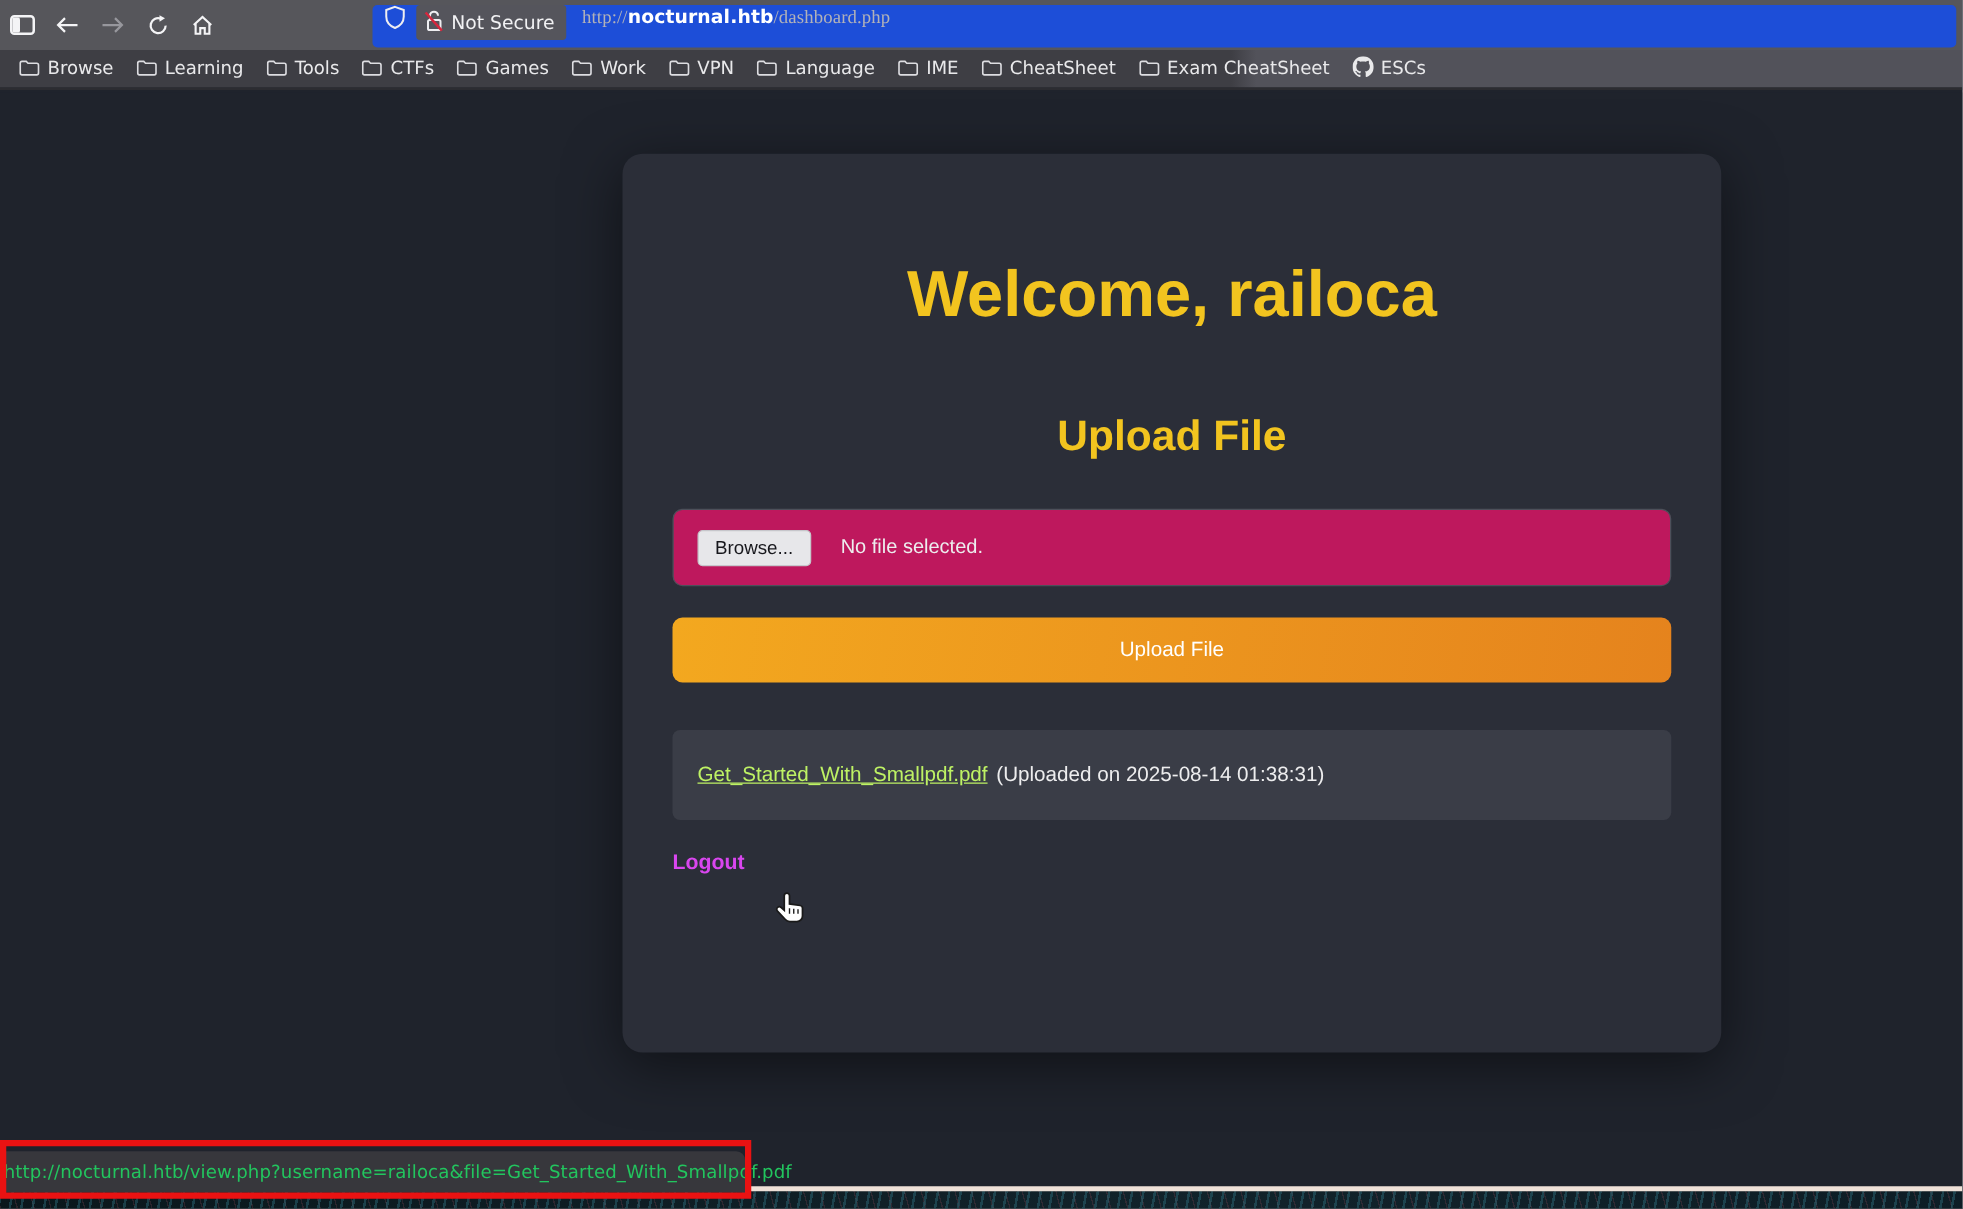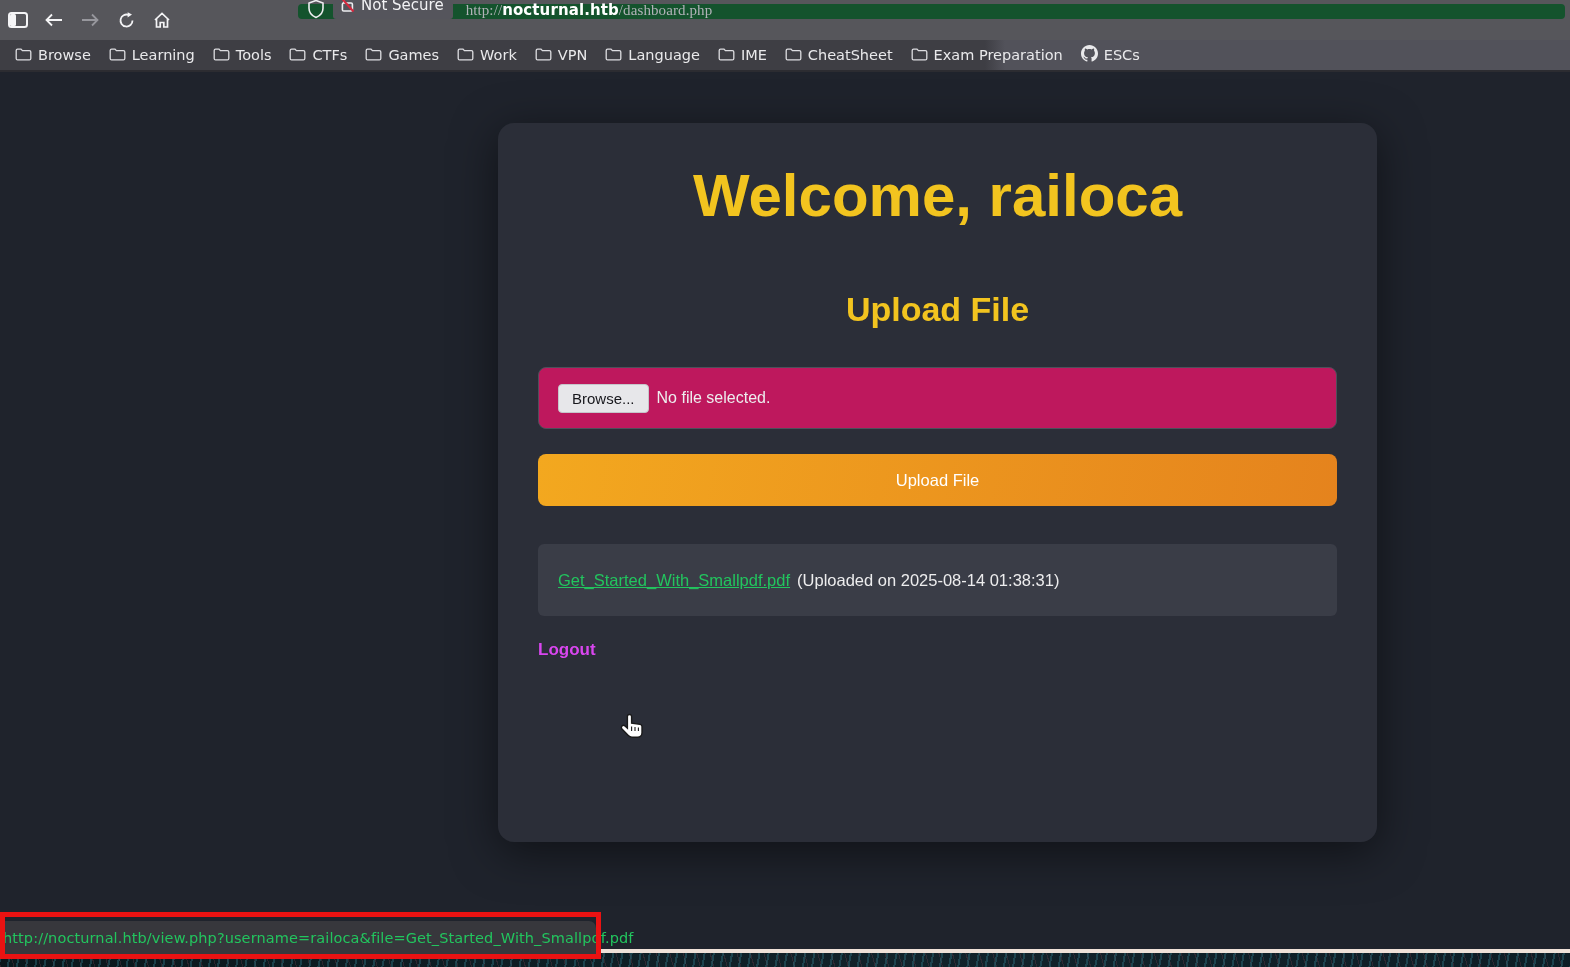--- a/index.html
+++ b/index.html
@@ -4,50 +4,50 @@
 <style>
   * { margin:0; padding:0; box-sizing:border-box; }
   html,body { width:1570px; height:967px; overflow:hidden; }
   body { font-family:"DejaVu Sans","Liberation Sans",sans-serif; }
   .screen { position:relative; width:1570px; height:967px; background:#1f232c; overflow:hidden; }
 
   
   .toolbar { position:absolute; top:0; left:0; right:0; height:40px; background:#56565b; display:flex; align-items:center; z-index:2; }
   .nav-btn { width:36px; height:40px; display:flex; align-items:center; justify-content:center; }
   .nav-btn svg { display:block; }
-  .url-field { position:absolute; left:298px; top:4px; right:5px; height:15px; background:#14532d; border-radius:4px; display:flex; align-items:flex-end; }
+  .url-field { position:absolute; left:298px; top:4px; right:5px; height:34px; background:#1d4ed8; border-radius:4px; display:flex; align-items:flex-start; }
   .shield { margin-left:9px; display:flex; align-items:center; }
   .chip { margin-left:8px; height:28px; background:#55555c; border-radius:3px; display:flex; align-items:center; padding:0 9px 0 6px; }
   .chip-label { color:#f2f2f4; font-size:15px; margin-left:5px; white-space:nowrap; }
   .url-text { margin-left:13px; font-size:15px; white-space:nowrap; letter-spacing:.1px; }
   .url-dim { color:#b2b2b8;font-family:Liberation Serif, serif; }
   .url-host { color:#ffffff; font-weight:bold; }
 
   .bookmarks { position:absolute; top:40px; left:0; right:0; height:32px; z-index:2;
     background:linear-gradient(to right,#3e3e44 0,#3e3e44 985px,#52525a 1005px,#52525a 100%);
     border-bottom:2px solid #2c2c31; display:flex; align-items:center; padding-left:6px; }
   .bm { display:flex; align-items:center; height:26px; padding:0 9px; }
   .bm-label { color:#e9e9eb; font-size:14.5px; margin-left:6px; white-space:nowrap; }
 
   
   .page { position:absolute; top:74px; left:0; right:0; height:879px; background:#1f232c; z-index:1; }
   .card { position:absolute; left:498px; top:49px; width:879px; height:719px; background:#2b2e38; border-radius:16px;
     box-shadow:0 10px 45px rgba(0,0,0,.5); padding:0 40px; font-family:"Liberation Sans","DejaVu Sans",sans-serif; }
-  .h-welcome { padding-top:44px; font-size:60px; line-height:58px; font-weight:bold; text-align:center; color:#f2c41f; }
+  .h-welcome { padding-top:84px; font-size:52px; line-height:58px; font-weight:bold; text-align:center; color:#f2c41f; }
   .h-section { margin-top:64px; font-size:34px; line-height:40px; font-weight:bold; text-align:center; color:#f2c41f; }
   .h-files { margin-top:50px; }
   .file-input-box { margin-top:38px; height:62px; background:#be185d; border:1px solid #4d505a; border-radius:8px;
     display:flex; align-items:center; padding:0 19px; }
   .browse-btn { background:#e7e7ea; color:#17171c; font-size:15px; line-height:15px; padding:6px 13px; border:1px solid #c6c6cb; border-radius:4px; font-family:inherit; }
-  .no-file { margin-left:8px; font-size:16px; color:#ededee;text-align:center; }
+  .no-file { margin-left:24px; font-size:16px; color:#ededee;text-align:center; }
   .upload-btn { margin-top:25px; width:100%; height:52px; border:none; border-radius:8px;
     background:linear-gradient(100deg,#f3a81f,#e5831d); color:#ffffff; font-size:16.5px; font-family:inherit;
     display:flex; align-items:center; justify-content:center; }
   .file-row { margin-top:38px; height:72px; background:#3a3d47; border-radius:6px; display:flex; align-items:center; padding:0 20px; font-size:16.5px; }
-  .file-link { color:#22c55e; }
+  .file-link { color:#bef264; }
   .file-note { color:#ededee; margin-left:7px; }
   .logout { display:inline-block; margin-top:24px; color:#d946ef; font-weight:bold; font-size:17px; text-decoration:none; }
 
   .cursor { position:absolute; left:620px; top:713px; z-index:10; }
 
   
   .bottom-line { position:absolute; left:0; top:949px; width:100%; height:4px; background:#eee1d8; z-index:4; }
   .wallpaper { position:absolute; left:0; top:953px; width:100%; height:14px; z-index:3; background:#0b1014;
     background-image:
       repeating-linear-gradient(100deg, rgba(45,110,125,.45) 0 2px, transparent 2px 9px),
@@ -180,21 +180,21 @@
     <div class="bm">
       <span><svg width="17" height="14" viewBox="0 0 17 14">
             <path d="M1.2 3.6 C1.2 2.8 1.8 2.1 2.6 2.1 H6 L7.4 3.6 H14.4 C15.2 3.6 15.8 4.3 15.8 5.1 V11.4 C15.8 12.2 15.2 12.9 14.4 12.9 H2.6 C1.8 12.9 1.2 12.2 1.2 11.4 Z" fill="none" stroke="#dddde1" stroke-width="1.3"></path>
           </svg></span>
       <span class="bm-label">CheatSheet</span>
     </div>
     <div class="bm">
       <span><svg width="17" height="14" viewBox="0 0 17 14">
             <path d="M1.2 3.6 C1.2 2.8 1.8 2.1 2.6 2.1 H6 L7.4 3.6 H14.4 C15.2 3.6 15.8 4.3 15.8 5.1 V11.4 C15.8 12.2 15.2 12.9 14.4 12.9 H2.6 C1.8 12.9 1.2 12.2 1.2 11.4 Z" fill="none" stroke="#dddde1" stroke-width="1.3"></path>
           </svg></span>
-      <span class="bm-label">Exam Preparation</span>
+      <span class="bm-label">Exam CheatSheet</span>
     </div>
     <div class="bm">
       <span><svg width="17" height="17" viewBox="0 0 24 24">
             <path fill="#e9e9eb" d="M12 0C5.37 0 0 5.37 0 12c0 5.3 3.44 9.8 8.2 11.39.6.11.82-.26.82-.58 0-.28-.01-1.04-.02-2.04-3.34.72-4.04-1.61-4.04-1.61-.55-1.39-1.33-1.76-1.33-1.76-1.09-.74.08-.73.08-.73 1.2.09 1.84 1.24 1.84 1.24 1.07 1.83 2.81 1.3 3.49 1 .11-.78.42-1.31.76-1.61-2.66-.3-5.47-1.33-5.47-5.93 0-1.31.47-2.38 1.24-3.22-.14-.3-.54-1.52.1-3.18 0 0 1-.32 3.3 1.23.96-.27 1.98-.4 3-.4 1.02 0 2.04.13 3 .4 2.28-1.55 3.29-1.23 3.29-1.23.64 1.66.24 2.88.12 3.18.77.84 1.23 1.91 1.23 3.22 0 4.61-2.81 5.62-5.48 5.92.42.36.81 1.1.81 2.22 0 1.6-.02 2.9-.02 3.29 0 .32.22.69.83.57C20.57 21.8 24 17.3 24 12c0-6.63-5.37-12-12-12z"></path>
           </svg></span>
       <span class="bm-label">ESCs</span>
     </div>
   </div>
 
   <div class="page">

